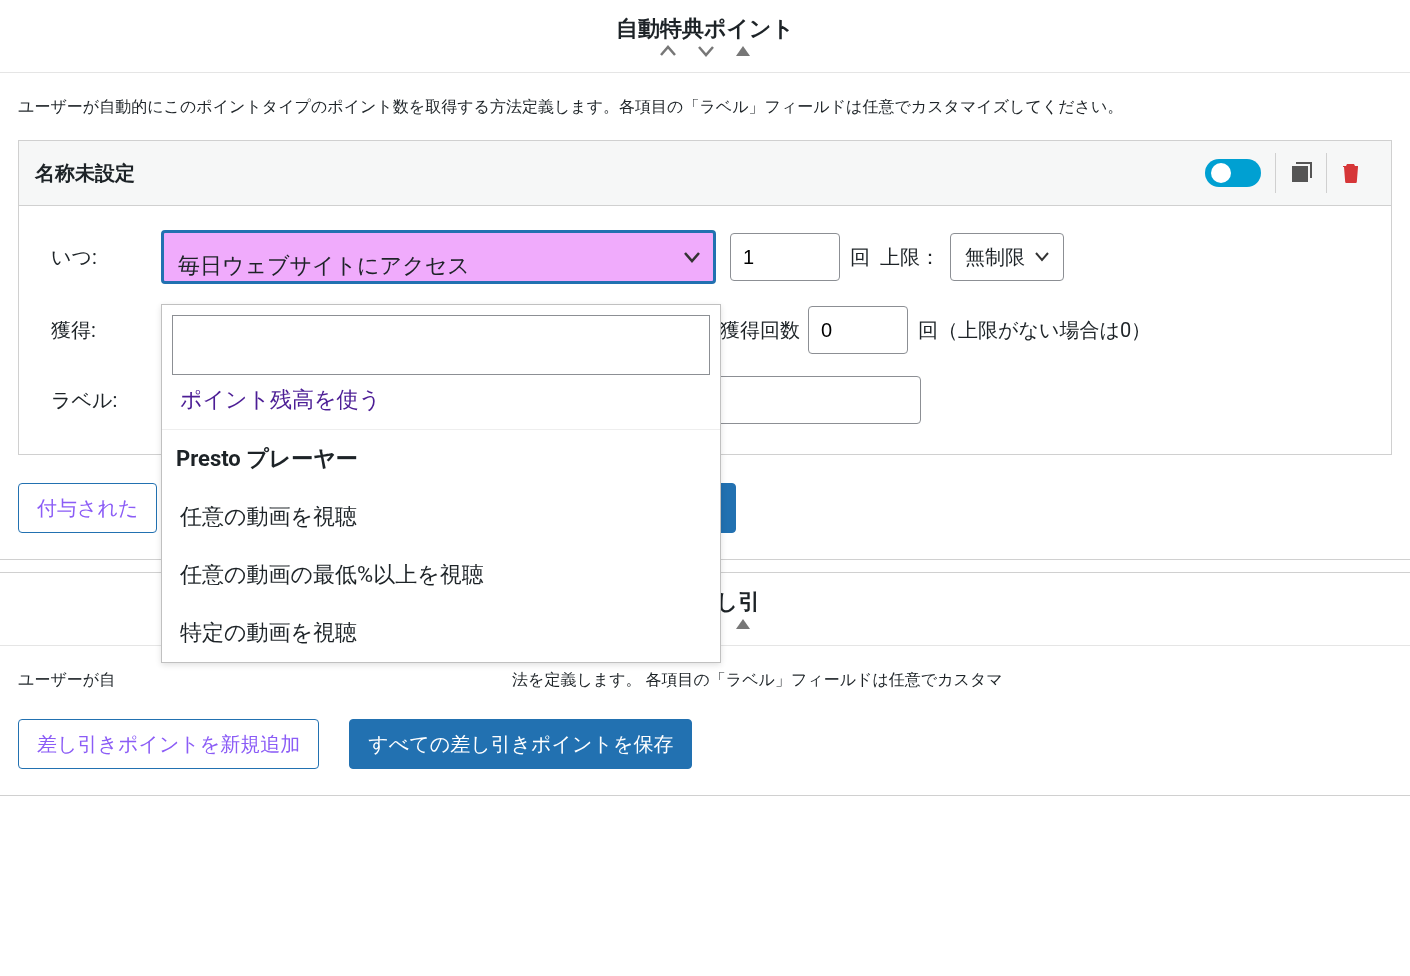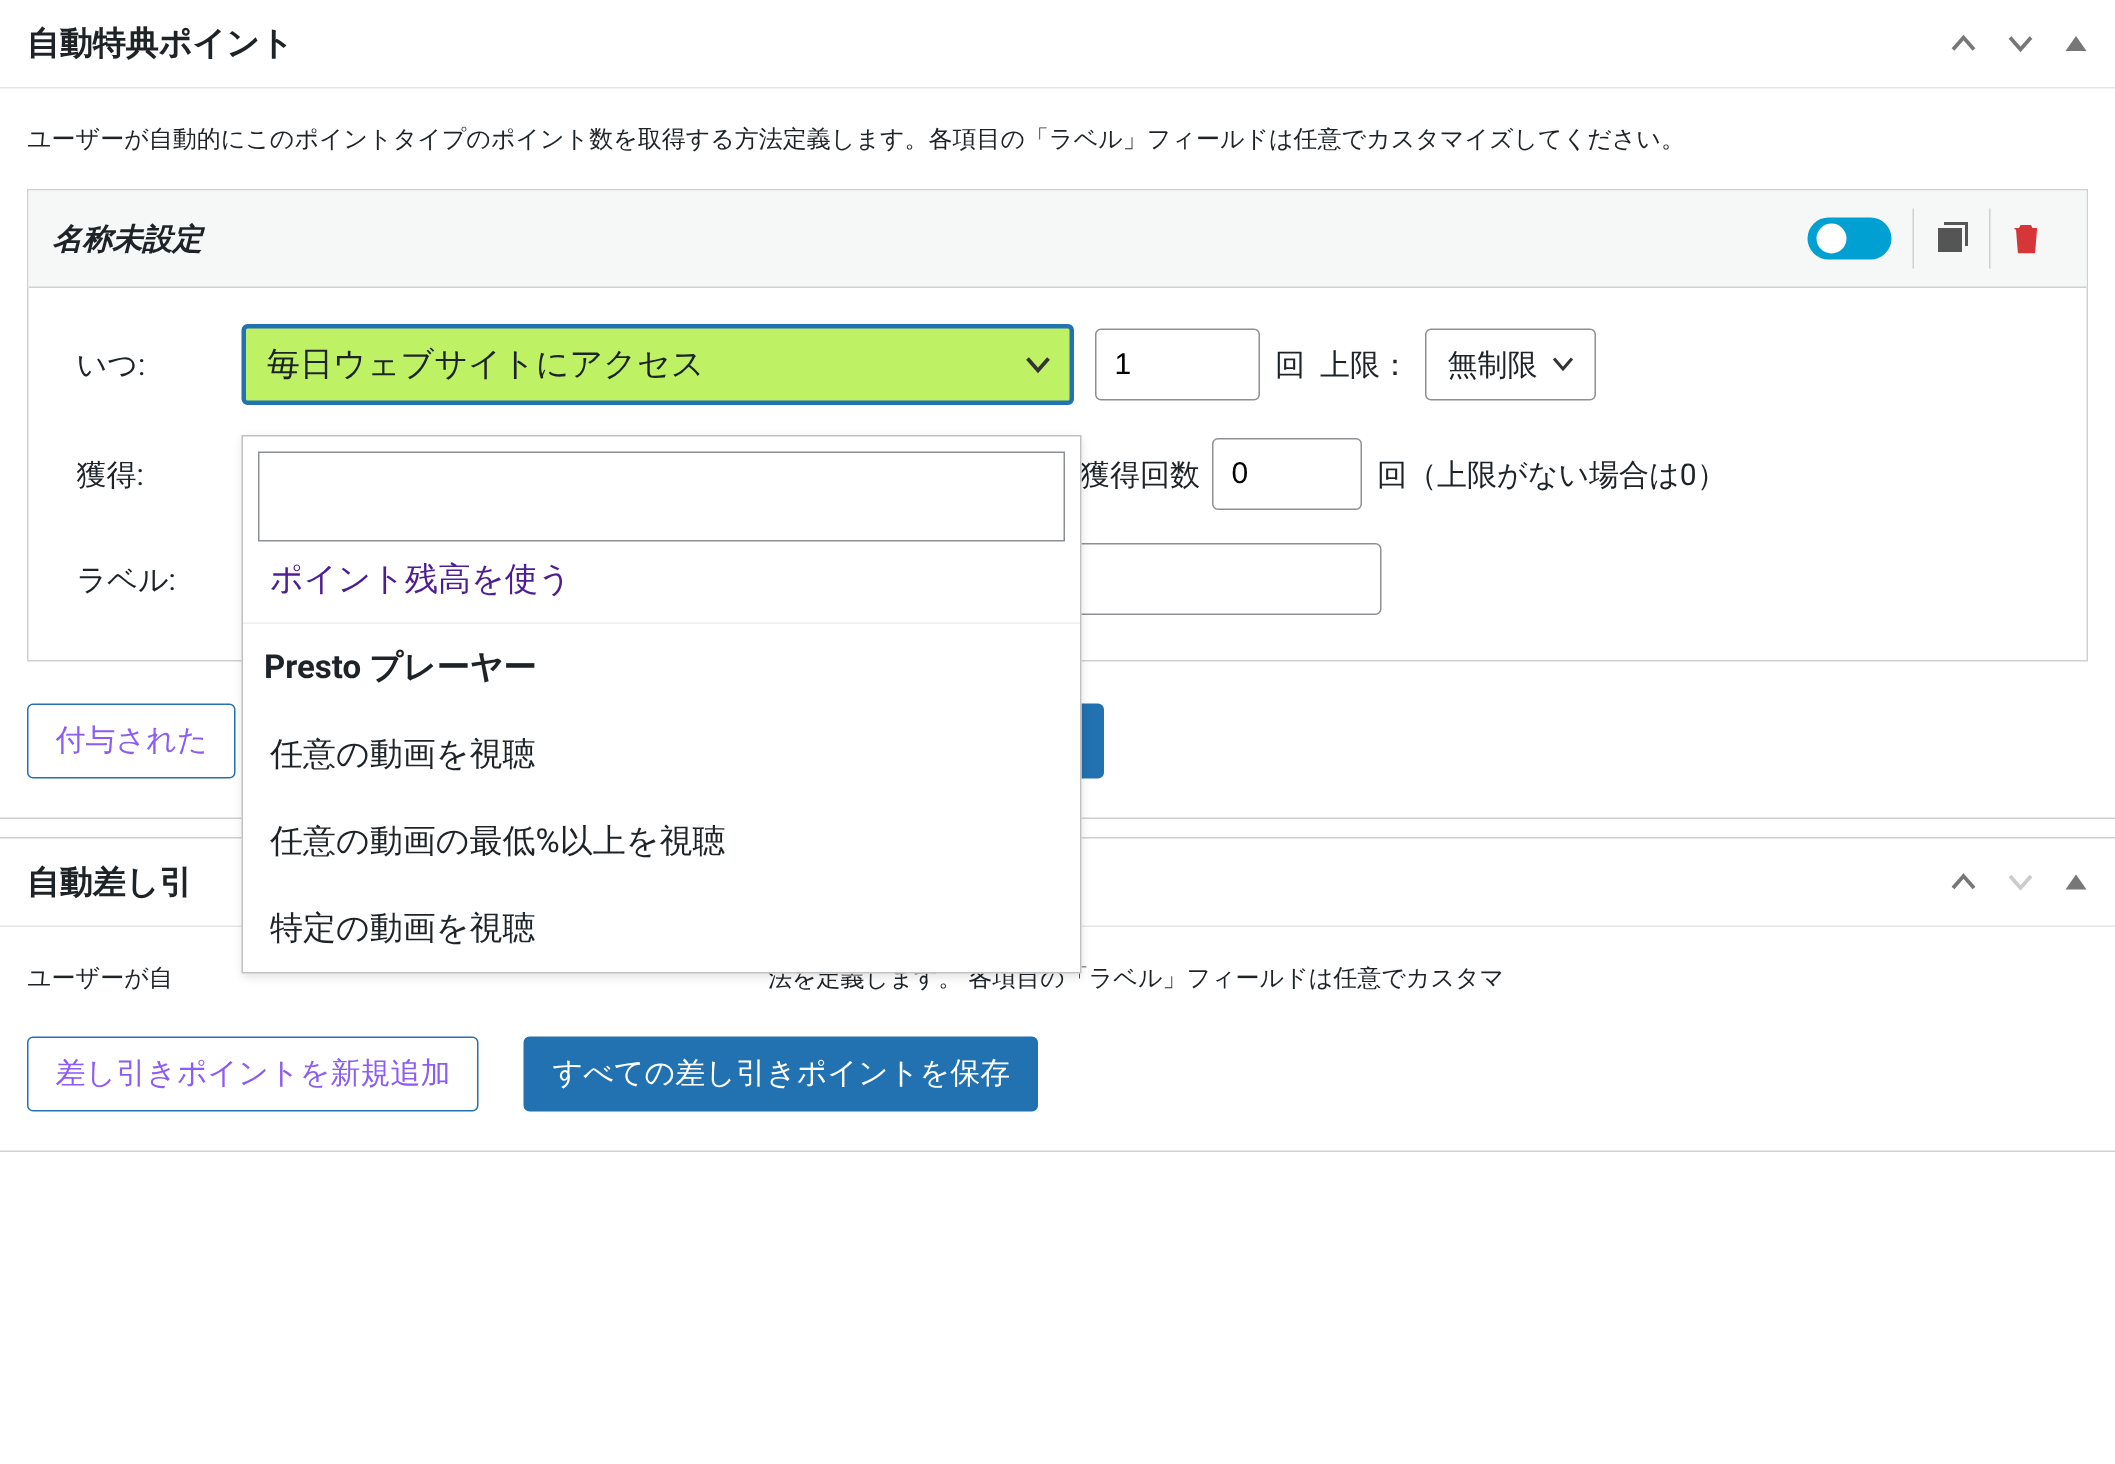--- a/index.html
+++ b/index.html
@@ -1,38 +1,38 @@
 <!DOCTYPE html>
 <html><head>
 <meta charset="utf-8">
 <style>
   * { box-sizing: border-box; margin: 0; padding: 0; }
   body { font-family: -apple-system, BlinkMacSystemFont, "Segoe UI", Roboto, "Helvetica Neue", Arial, sans-serif; color: #1d2327; font-size: 18px; background: #fff; }
   .panel { border-bottom: 1px solid #d0d0d0; }
-  .panel-header { display: flex; align-items: center; justify-content: space-between; padding: 14px 18px; border-bottom: 1px solid #e5e5e5; }
+  .panel-header { display: flex; align-items: center; justify-content: space-between; padding: 14px 18px; border-bottom: 1px solid #e5e5e5; flex-direction: column; }
   .panel-title { font-weight: 700; font-size: 22px; }
   .panel-controls { display: flex; gap: 20px; align-items: center; color: #777; }
   .panel-controls span { cursor: pointer; display: inline-flex; }
   .panel-desc { padding: 20px 18px; font-size: 16px; line-height: 1.7; }
   .rule-box { margin: 0 18px 22px 18px; border: 1px solid #d0d0d0; background: #fff; }
-  .rule-header { display: flex; align-items: center; justify-content: space-between; padding: 12px 16px; background: #f6f7f7; border-bottom: 1px solid #d0d0d0; font-style: italic; }
+  .rule-header { display: flex; align-items: center; justify-content: space-between; padding: 12px 16px; background: #f6f7f7; border-bottom: 1px solid #d0d0d0; }
   .rule-title { font-weight: 700; font-size: 20px; }
   .rule-actions { display: flex; align-items: center; gap: 0; }
   .rule-action { border-left: 1px solid #d0d0d0; padding: 4px 14px; display: flex; align-items: center; justify-content: center; height: 40px; cursor: pointer; }
   .toggle { width: 56px; height: 28px; border-radius: 15px; background: #00a0d2; position: relative; display: inline-block; }
   .toggle::after { content: ""; position: absolute; width: 20px; height: 20px; border-radius: 11px; background: #fff; top: 4px; left: 6px; }
   .dup-icon { position: relative; width: 22px; height: 22px; }
   .dup-icon::before { content: ""; position: absolute; width: 16px; height: 16px; background: #555; top: 0; right: 0; }
   .dup-icon::after { content: ""; position: absolute; width: 16px; height: 16px; background: #555; bottom: 0; left: 0; border: 2px solid #f6f7f7; }
   .trash { width: 20px; height: 22px; position: relative; }
   .trash svg { width: 20px; height: 22px; }
   .rule-body { padding: 24px 32px 8px 32px; position: relative; }
   .row { display: flex; align-items: center; margin-bottom: 22px; font-size: 20px; }
   .row-label { width: 110px; flex-shrink: 0; }
-  .combobox { position: relative; width: 555px; border: 3px solid #2271b1; border-radius: 4px; height: 54px; display: flex; align-items: center; padding: 0 44px 0 14px; font-size: 22px; cursor: pointer; background: #bef264; }
+  .combobox { position: relative; width: 555px; border: 3px solid #2271b1; border-radius: 4px; height: 54px; display: flex; align-items: flex-end; padding: 0 44px 0 14px; font-size: 22px; cursor: pointer; background: #f0abfc; }
   .combobox-svg { position: absolute; right: 12px; top: 50%; transform: translateY(-50%); }
   .text-input { border: 1px solid #8c8f94; border-radius: 4px; padding: 8px 12px; font-size: 20px; height: 48px; }
   .tiny-input { width: 110px; }
   .mid-input { width: 100px; margin-left: 8px; }
   .inline-label { margin: 0 10px; }
   .limit-select { border: 1px solid #8c8f94; border-radius: 4px; padding: 8px 14px; font-size: 20px; height: 48px; display: flex; align-items: center; gap: 10px; cursor: pointer; background: #fff; justify-content: space-between; }
   .dropdown-panel { position: absolute; top: 98px; left: 142px; width: 560px; background: #fff; border: 1px solid #c0c0c0; box-shadow: 0 2px 6px rgba(0,0,0,0.12); z-index: 100; }
   .dropdown-search { width: calc(100% - 20px); margin: 10px; border: 1px solid #8c8f94; height: 60px; padding: 0 12px; font-size: 18px; }
   .dropdown-list { max-height: 370px; overflow: hidden; }
   .dropdown-item { padding: 14px 18px; font-size: 22px; cursor: pointer; }

